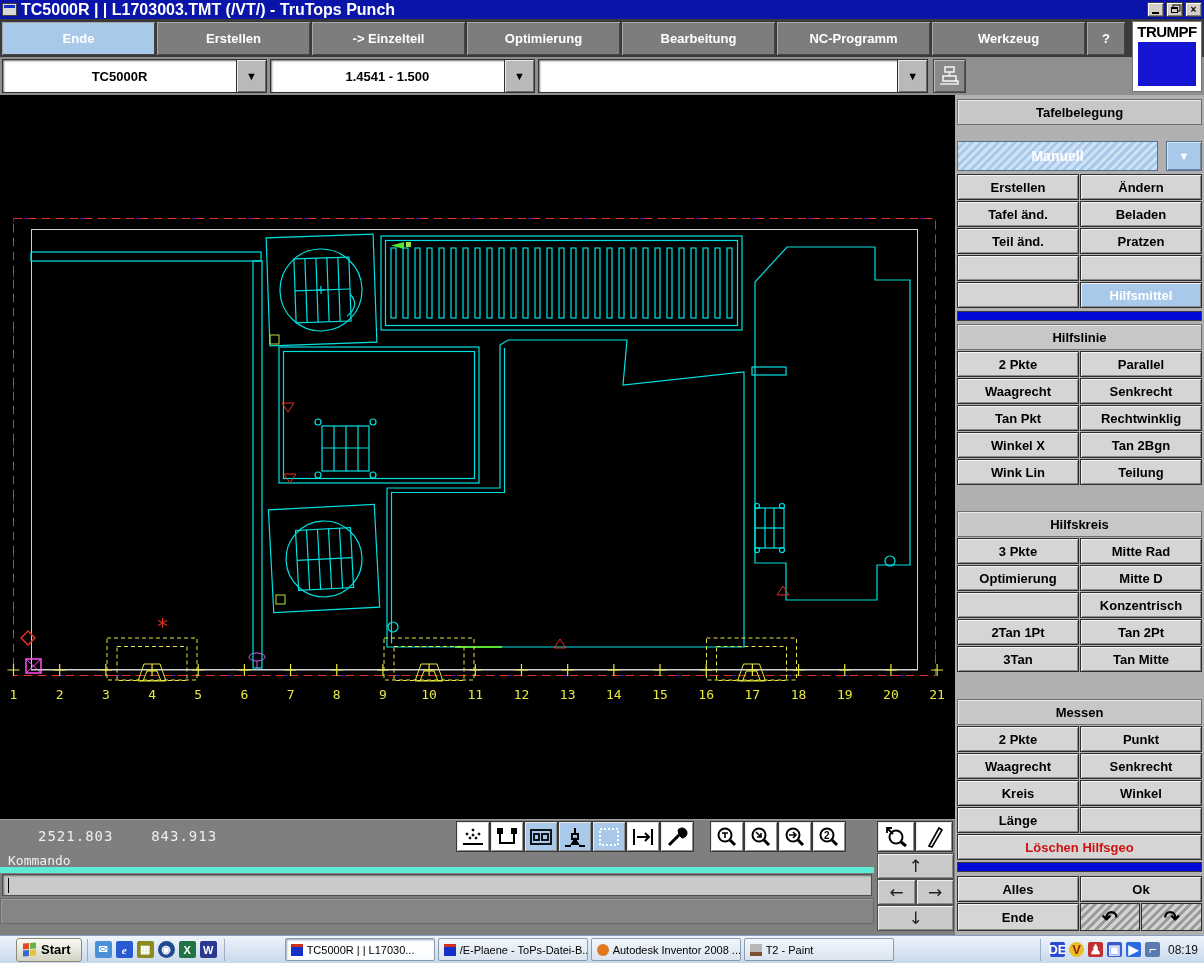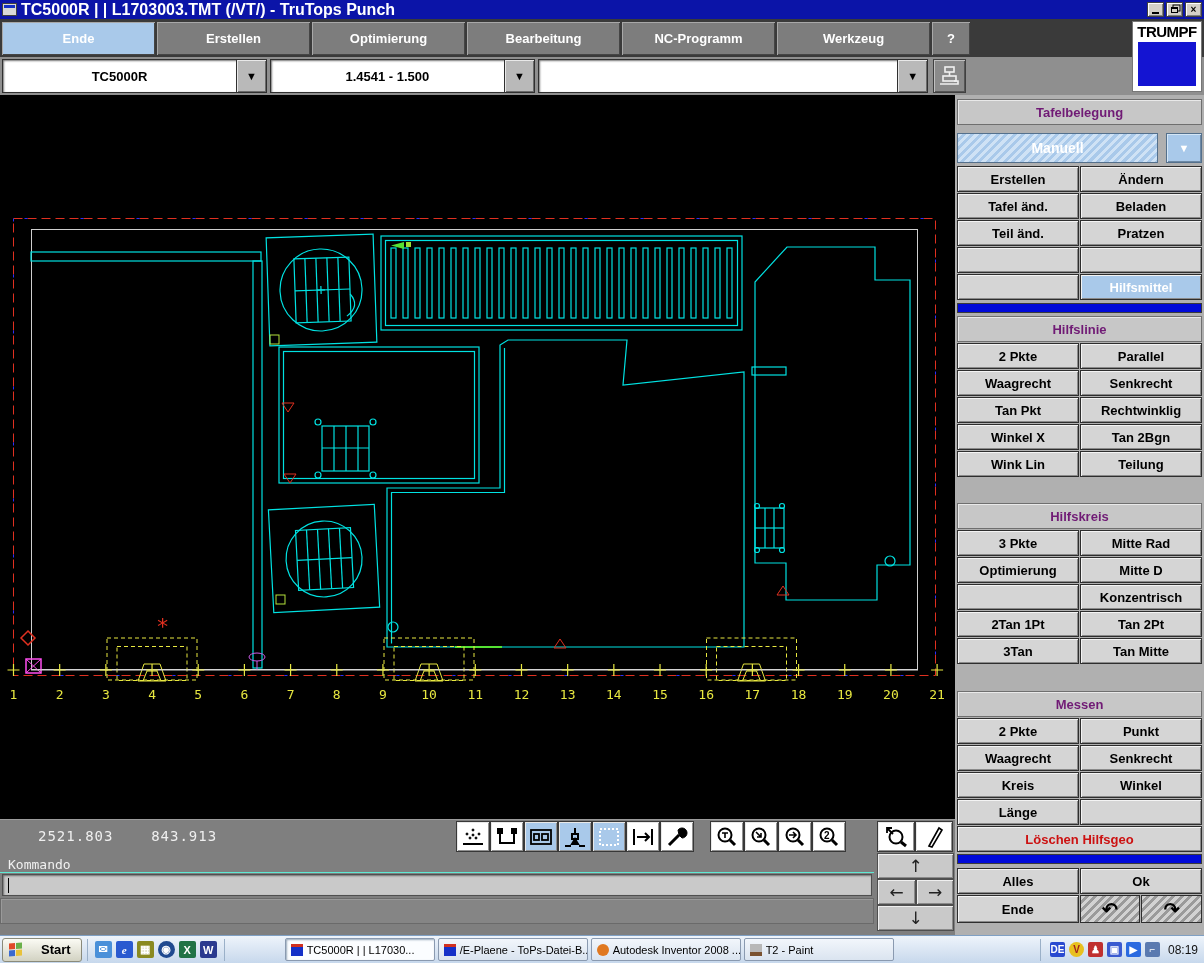--- a/index.html
+++ b/index.html
@@ -63,90 +63,90 @@
                background:#7f7f7f; border-top:1px solid #9c9c9c; }
   .coords { position:absolute; left:38px; top:8px; font-family:"DejaVu Sans Mono", monospace;
             font-size:14px; color:#efefef; letter-spacing:1px; }
   .toolstrip { position:absolute; left:456px; top:1px; height:32px; display:flex; }
   .toolbtn { width:34px; height:31px; background:#fff; border:1px solid #383838;
              box-shadow:inset 1px 1px 0 #e8e8e8, inset -1px -1px 0 #909090;
              display:flex; align-items:center; justify-content:center; }
   .toolbtn.active { background:#a9c9ea; }
   .toolgap { width:16px; }
   .kcmdrow { position:absolute; left:0; top:33px; width:874px; height:20px;
-             background:#7f7f7f; display:flex; align-items:flex-end; padding-left:8px;
-             border-bottom:1px solid #5eead4; }
+             background:#7f7f7f; display:flex; align-items:center; padding-left:8px;
+             border-bottom:6px solid #5eead4; }
   .kcmdrow span { font-family:"DejaVu Sans Mono", monospace; font-size:13px; color:#f0f0f0; }
   .cmdinput { position:absolute; left:2px; top:54px; width:870px; height:22px;
               background:#c9c9c9; border:1px solid #4f4f4f;
               box-shadow:inset 1px 1px 2px #6e6e6e; }
   .caret { position:absolute; left:5px; top:3px; width:1px; height:15px; background:#000; }
   .emptyrow { position:absolute; left:0; top:78px; width:874px; height:26px;
               background:#858585; border:1px solid #6a6a6a;
               box-shadow:inset 1px 1px 0 #9a9a9a; }
   .pancluster { position:absolute; left:877px; top:33px; width:77px; height:78px; }
   .panbtn { position:absolute; background:#c9c9c9; border:1px solid #4f4f4f;
             box-shadow:inset 1px 1px 0 #efefef, inset -1px -1px 0 #8a8a8a;
             display:flex; align-items:center; justify-content:center;
             font-size:17px; color:#222; font-family:"DejaVu Sans", sans-serif; }
 
   
   .panel { position:absolute; left:955px; top:95px; width:249px; height:840px;
            background:#b0b0b0; padding:4px 2px 0 2px; }
   .hdr { height:26px; background:#c7c7c7; border:1px solid #6f6f6f;
          box-shadow:inset 1px 1px 0 #e9e9e9;
          display:flex; align-items:center; justify-content:center;
-         font-size:13px; font-weight:bold; color:#701a75; }
+         font-size:13px; font-weight:bold; color:#000000; }
   .bgrid { display:grid; grid-template-columns:1fr 1fr; gap:1px; margin-top:1px; }
   .pbtn { height:26px; background:#d5d5d5; border:1px solid #2e2e2e;
           box-shadow:inset 1px 1px 0 #f4f4f4, inset -1px -1px 0 #8a8a8a;
           display:flex; align-items:center; justify-content:center;
           font-size:13px; font-weight:bold; color:#000; cursor:default; }
   .pbtn.hl { background:#a9c9ea; color:#fff; }
   .pbtn.red { color:#cc1111; grid-column:1 / span 2; }
   .bluebar { height:10px; background:#0009d8; border:1px solid #3a3a3a; margin:3px 0; }
-  .moderow { display:flex; gap:8px; margin:8px 0 3px 0; }
+  .moderow { display:flex; gap:8px; margin:16px 0 3px 0; }
   .modefield { flex:1; height:30px;
         background:repeating-linear-gradient(135deg,#cfe2f5 0 3px,#a9c9ea 3px 6px);
         border:1px solid #54708c; display:flex; align-items:center; justify-content:center;
         color:#fff; font-size:14px; font-weight:bold; }
   .modearrow { width:36px; height:30px; background:#a9c9ea; border:1px solid #54708c;
         box-shadow:inset 1px 1px 0 #d4e6f6, inset -1px -1px 0 #6d89a5;
         display:flex; align-items:center; justify-content:center; color:#fff; font-size:11px; }
   .gap26 { height:26px; } .gap28 { height:27px; }
   .hatchbtn { height:28px; border:1px solid #2e2e2e;
         background:repeating-linear-gradient(135deg,#d2d2d2 0 3px,#9a9a9a 3px 6px);
         display:flex; align-items:center; justify-content:center;
         font-size:19px; font-weight:bold; color:#000; }
 
   
   .taskbar { position:absolute; left:0; top:935px; width:1204px; height:28px;
              background:linear-gradient(#eef4fb,#c7d8ec); border-top:1px solid #7fa0c4;
              display:flex; align-items:center; }
-  .startbtn { height:24px; margin-left:2px; padding:0 10px 0 6px;
+  .startbtn { height:24px; margin-left:16px; padding:0 10px 0 6px;
               background:linear-gradient(#fbfbf4,#d2d2c2); border:1px solid #8a8a7a;
-              border-radius:3px; display:flex; align-items:center; gap:18px;
+              border-radius:3px; display:flex; align-items:center; gap:4px;
               font-size:13px; font-weight:bold; color:#000; }
   .winflag { width:14px; height:14px; display:grid; grid-template-columns:6px 6px;
              grid-template-rows:6px 6px; gap:1px; transform:skewY(-4deg); }
   .winflag i { display:block; }
   .tb-sep { width:1px; height:22px; background:#9ab0c8; margin:0 5px; }
   .ql { width:17px; height:17px; margin:0 2px; border-radius:2px;
         display:flex; align-items:center; justify-content:center;
         font-size:11px; font-weight:bold; color:#fff; }
   .taskbtn { height:23px; width:150px; margin-right:3px; padding:0 5px;
              background:linear-gradient(#f2f6fb,#dae4f0); border:1px solid #8a9ab0;
              border-radius:2px; display:flex; align-items:center; gap:4px;
              font-size:11px; color:#000; overflow:hidden; white-space:nowrap; }
   .taskbtn.active { background:#fbfdff; box-shadow:inset 1px 1px 2px #9ab; }
   .ticon { width:12px; height:12px; flex:0 0 auto; }
   .tray { margin-left:auto; display:flex; align-items:center; gap:4px; padding-right:6px;
           height:24px; }
   .trayicon { width:15px; height:15px; border-radius:2px; display:flex;
-          align-items:center; justify-content:center; font-size:10px; font-weight:bold; color:#fff; }
+          align-items:center; justify-content:center; font-size:13px; font-weight:bold; color:#fff; }
   .traytime { font-size:12px; color:#111; margin-left:4px; }
 </style>
 </head>
 <body>
 
 <div id="screen">
 
   <div class="titlebar">
     <div class="appicon"></div>
     <div class="title-text">TC5000R  |  | L1703003.TMT (/VT/) - TruTops Punch</div>
@@ -157,20 +157,21 @@
       <div class="winbtn">
           <span class="glyph-rest"></span>
         </div>
       <div class="winbtn">×</div>
     </div>
   </div>
 
   <div class="tabrow">
     <div class="tab active">Ende</div>
     <div class="tab">Erstellen</div>
+    <div class="tab">-&gt; Einzelteil</div>
     <div class="tab">Optimierung</div>
     <div class="tab">Bearbeitung</div>
     <div class="tab">NC-Programm</div>
     <div class="tab">Werkzeug</div>
     <div class="tab small">?</div>
   </div>
 
   <div class="comborow">
     <div class="combo" style="width:310px">
       <div class="val">TC5000R</div>

